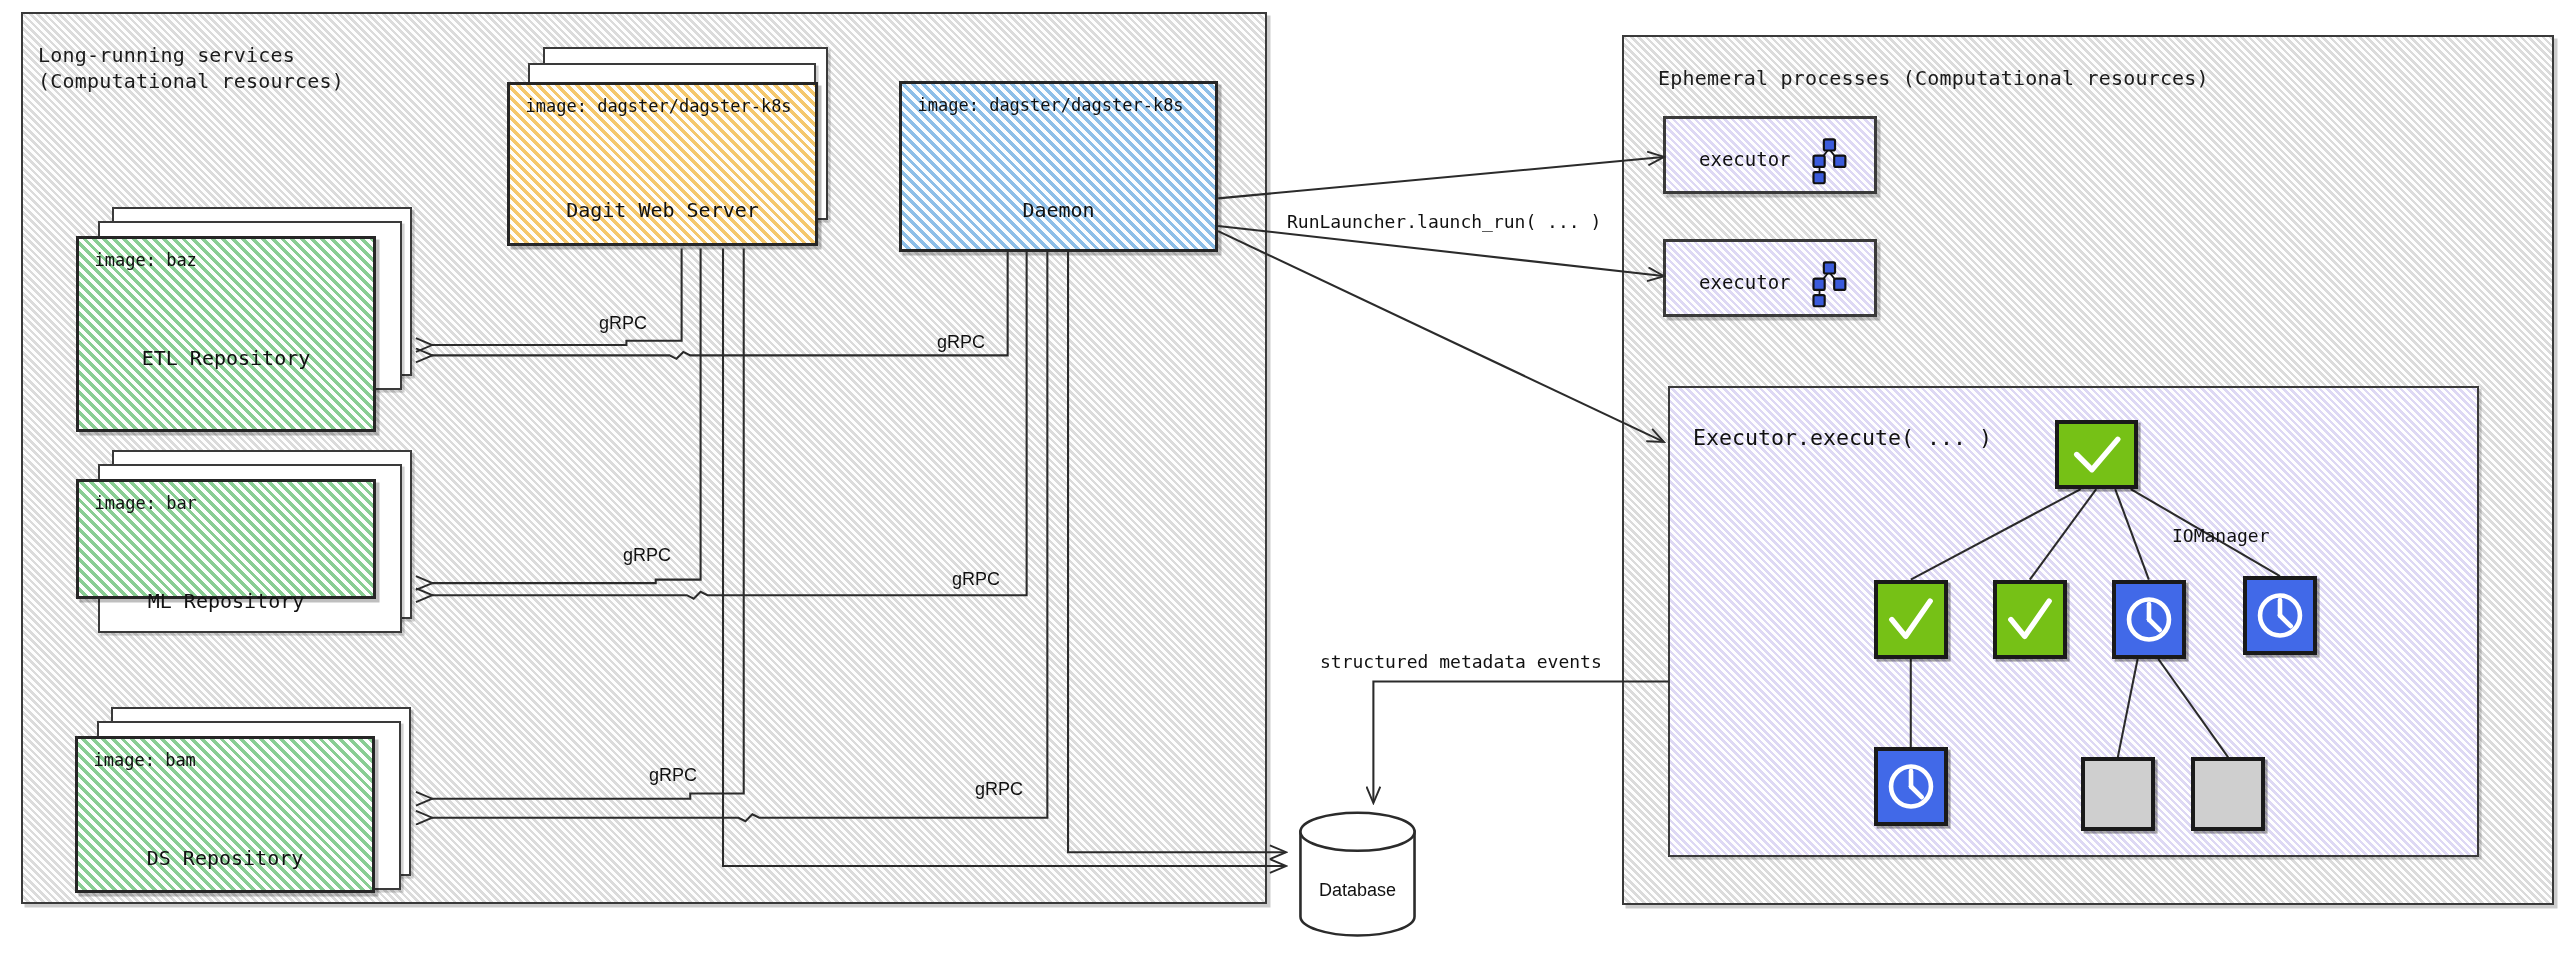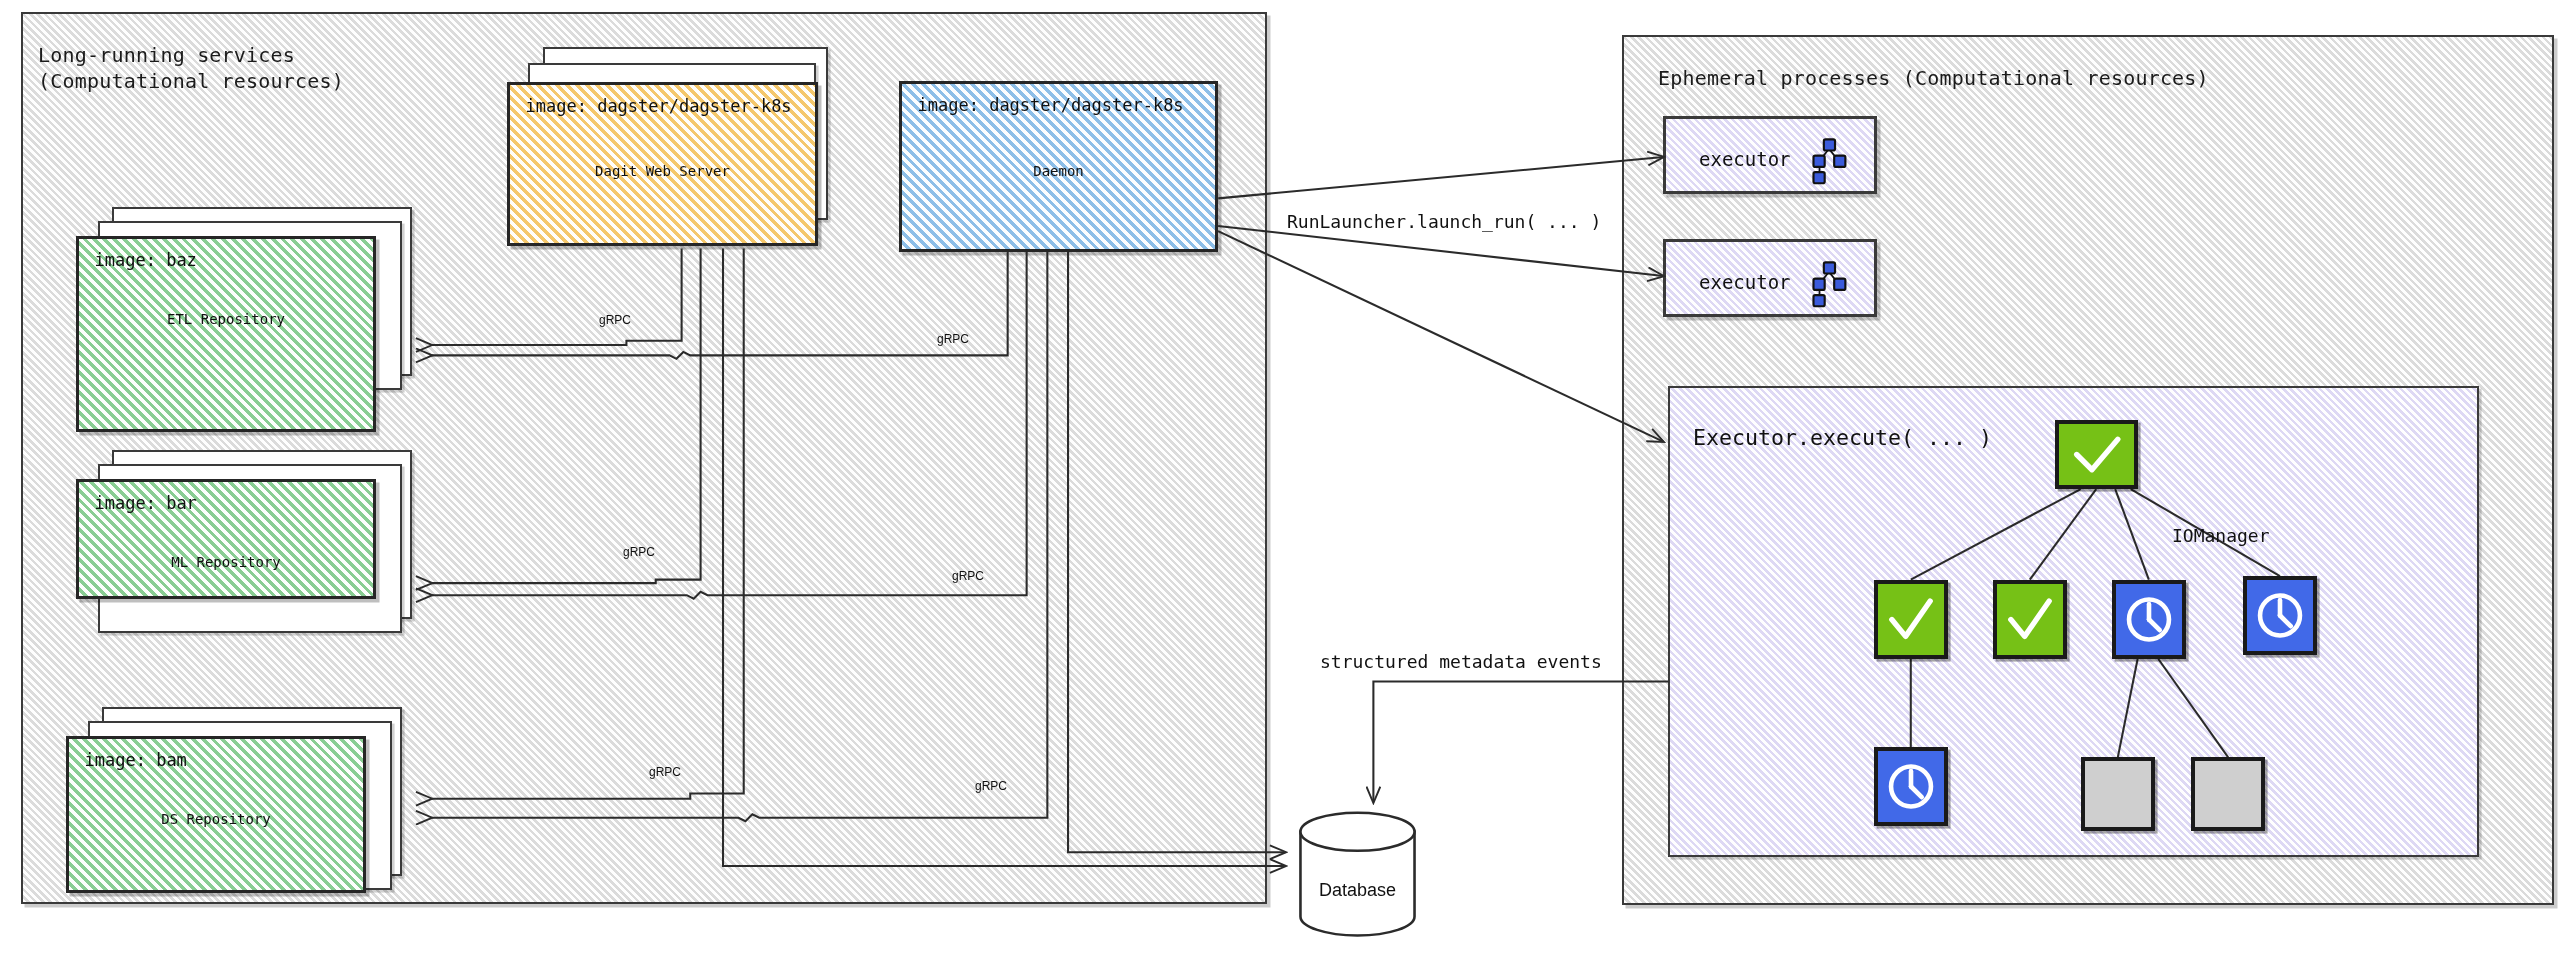--- a/index.html
+++ b/index.html
@@ -88,23 +88,24 @@
     left: 15.5px;
     top: 11.2px;
     font-size: 17px;
     color: #111;
     white-space: pre;
   }
   .card-name {
     position: absolute;
     left: 0; right: 0;
     text-align: center;
-    font-size: 14px;
-    color: #111;
-    white-space: pre;
+    font-size: 20px;
+    color: #111;
+    white-space: pre;
+    margin-top: 35px;
   }
   .exec-box {
     position: absolute;
     border: 3.5px solid #3a3a3a;
     box-sizing: border-box;
     box-shadow: 3.5px 3.5px 0 rgba(0,0,0,0.22);
     z-index: 3;
   }
   .exec-label {
     position: absolute;
@@ -129,21 +130,21 @@
   .edge-label {
     position: absolute;
     font-size: 18px;
     color: #111;
     white-space: pre;
     z-index: 7;
   }
   .grpc-label {
     position: absolute;
     font-family: "Liberation Sans", sans-serif;
-    font-size: 12px;
+    font-size: 18px;
     color: #111;
     white-space: pre;
     z-index: 7;
   }
   .io-label {
     position: absolute;
     font-size: 18px;
     color: #111;
     white-space: pre;
     z-index: 8;
@@ -205,21 +206,21 @@
 
   <div class="stack" style="left:76px; top:450px; width:345px; height:197px;">
     <div class="layer" style="left:36px; top:0px; width:300px; height:169px;"></div>
     <div class="layer" style="left:22.4px; top:14px; width:304px; height:169px;"></div>
     <div class="front hatch-green" style="left:0px; top:29px; width:300px; height:120px;">
       <span class="card-img">image: bar</span>
       <span class="card-name" style="top:72px;">ML Repository</span>
     </div>
   </div>
 
-  <div class="stack" style="left:66px; top:707px; width:345px; height:197px;">
+  <div class="stack" style="left:75px; top:707px; width:345px; height:197px;">
     <div class="layer" style="left:36px; top:0px; width:300px; height:169px;"></div>
     <div class="layer" style="left:22.4px; top:14px; width:304px; height:169px;"></div>
     <div class="front hatch-green" style="left:0px; top:29px; width:300px; height:157px;">
       <span class="card-img">image: bam</span>
       <span class="card-name" style="top:72px;">DS Repository</span>
     </div>
   </div>
 
   <div class="exec-box hatch-lav" style="left:1663px; top:116px; width:214px; height:78px;">
     <span class="exec-label" style="left:33px; top:28.5px;">executor</span>

